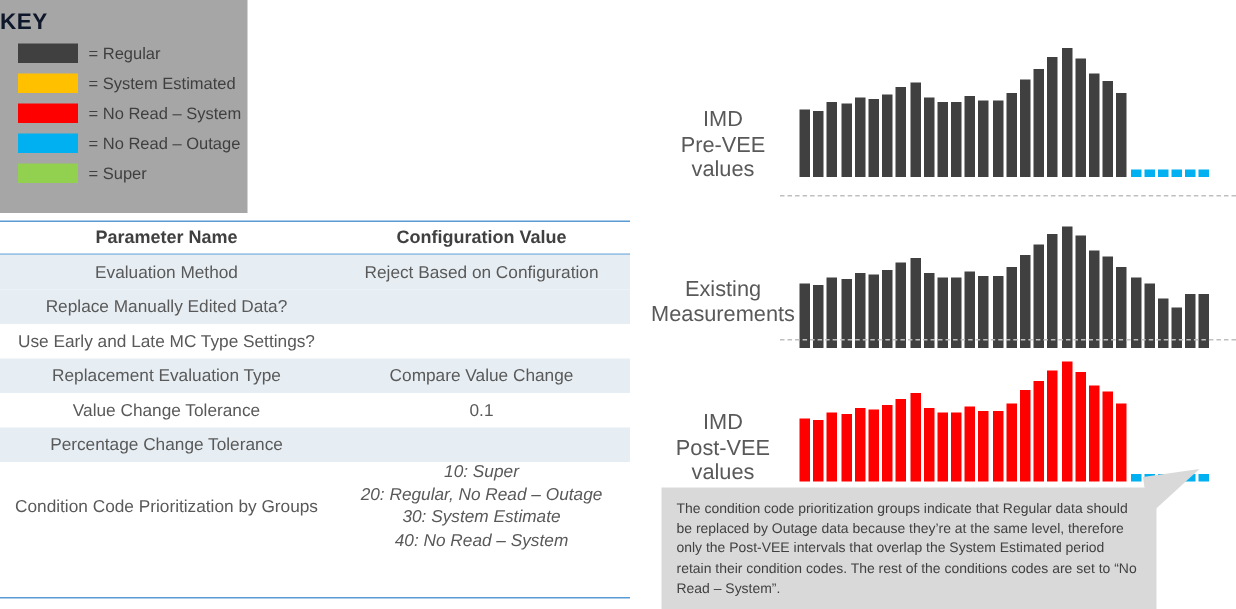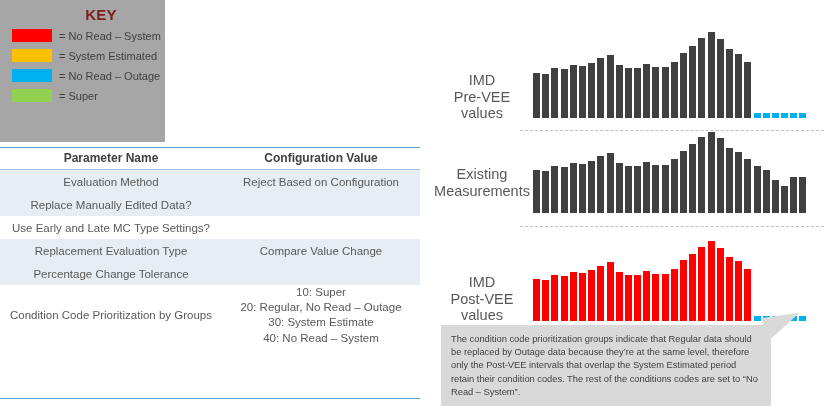--- a/index.html
+++ b/index.html
@@ -19,27 +19,26 @@
   
   #key-box {
     position: absolute;
     left: 0px;
     top: 0px;
     width: 165px;
     height: 142px;
     background: #a6a6a6;
   }
   #key-title {
-    text-align: center;
-    color: #7f1d1d;
+    text-align: left;
+    color: #0f172a;
     font-size: 15px;
     font-weight: bold;
     margin-top: 6px;
     letter-spacing: 0.3px;
-    margin-left: 37px;
   }
   .key-row {
     display: flex;
     align-items: center;
     margin: 5px 0 0 12px;
     height: 15px;
   }
   .key-swatch {
     width: 40px;
     height: 13px;
@@ -96,20 +95,21 @@
   }
   #param-table tbody tr.alt td {
     background: #e7eef3;
   }
   .col-name  { width: 222px; }
   .col-value { width: 198px; }
   td.multiline {
     line-height: 1.32;
     padding: 3px 0;
     white-space: pre-line;
+    font-style: italic;
   }
 
   
   #chart-panel {
     position: absolute;
     left: 432px;
     top: 0px;
     width: 392px;
     height: 406px;
   }
@@ -182,29 +182,33 @@
     transform: rotate(-8deg);
     transform-origin: 0 0;
   }
 </style>
 </head>
 <body>
 
 <div id="key-box">
   <div id="key-title">KEY</div>
 
+  <div class="key-row">
+    <div class="key-swatch" style="background:#404040"></div>
+    <div class="key-label">= Regular</div>
+  </div>
+
+  <div class="key-row">
+    <div class="key-swatch" style="background:#ffc000"></div>
+    <div class="key-label">= System Estimated</div>
+  </div>
 
   <div class="key-row">
     <div class="key-swatch" style="background:#ff0000"></div>
     <div class="key-label">= No Read – System</div>
-  </div>
-
-  <div class="key-row">
-    <div class="key-swatch" style="background:#ffc000"></div>
-    <div class="key-label">= System Estimated</div>
   </div>
 
   <div class="key-row">
     <div class="key-swatch" style="background:#00b0f0"></div>
     <div class="key-label">= No Read – Outage</div>
   </div>
 
   <div class="key-row">
     <div class="key-swatch" style="background:#92d050"></div>
     <div class="key-label">= Super</div>
@@ -228,20 +232,24 @@
       <td>Replace Manually Edited Data?</td>
       <td></td>
     </tr>
     <tr>
       <td>Use Early and Late MC Type Settings?</td>
       <td></td>
     </tr>
     <tr class="alt">
       <td>Replacement Evaluation Type</td>
       <td>Compare Value Change</td>
+    </tr>
+    <tr>
+      <td>Value Change Tolerance</td>
+      <td>0.1</td>
     </tr>
     <tr class="alt">
       <td>Percentage Change Tolerance</td>
       <td></td>
     </tr>
     <tr>
       <td>Condition Code Prioritization by Groups</td>
       <td class="multiline">10: Super
 20: Regular, No Read – Outage
 30: System Estimate
@@ -284,21 +292,21 @@
         <div class="dash-seg"></div>
         <div class="dash-seg"></div>
         <div class="dash-seg"></div>
         <div class="dash-seg"></div>
         <div class="dash-seg"></div>
         <div class="dash-seg"></div>
       </div>
   </div>
   <div class="sep-dash" style="top:130px;"></div>
 
-  <div class="chart-block" style="top:122px; height:95px;">
+  <div class="chart-block" style="top:141px; height:95px;">
     <div class="chart-label" style="top:44px; white-space:pre-line;">Existing
 Measurements</div>
     <div class="plot" id="plot-existing" style="top:0px; height:91px;">
         <div class="bar dark" style="height: 42.8235px;"></div>
         <div class="bar dark" style="height: 41.7529px;"></div>
         <div class="bar dark" style="height: 47.1059px;"></div>
         <div class="bar dark" style="height: 46.0353px;"></div>
         <div class="bar dark" style="height: 50.3176px;"></div>
         <div class="bar dark" style="height: 49.2471px;"></div>
         <div class="bar dark" style="height: 52.4588px;"></div>

